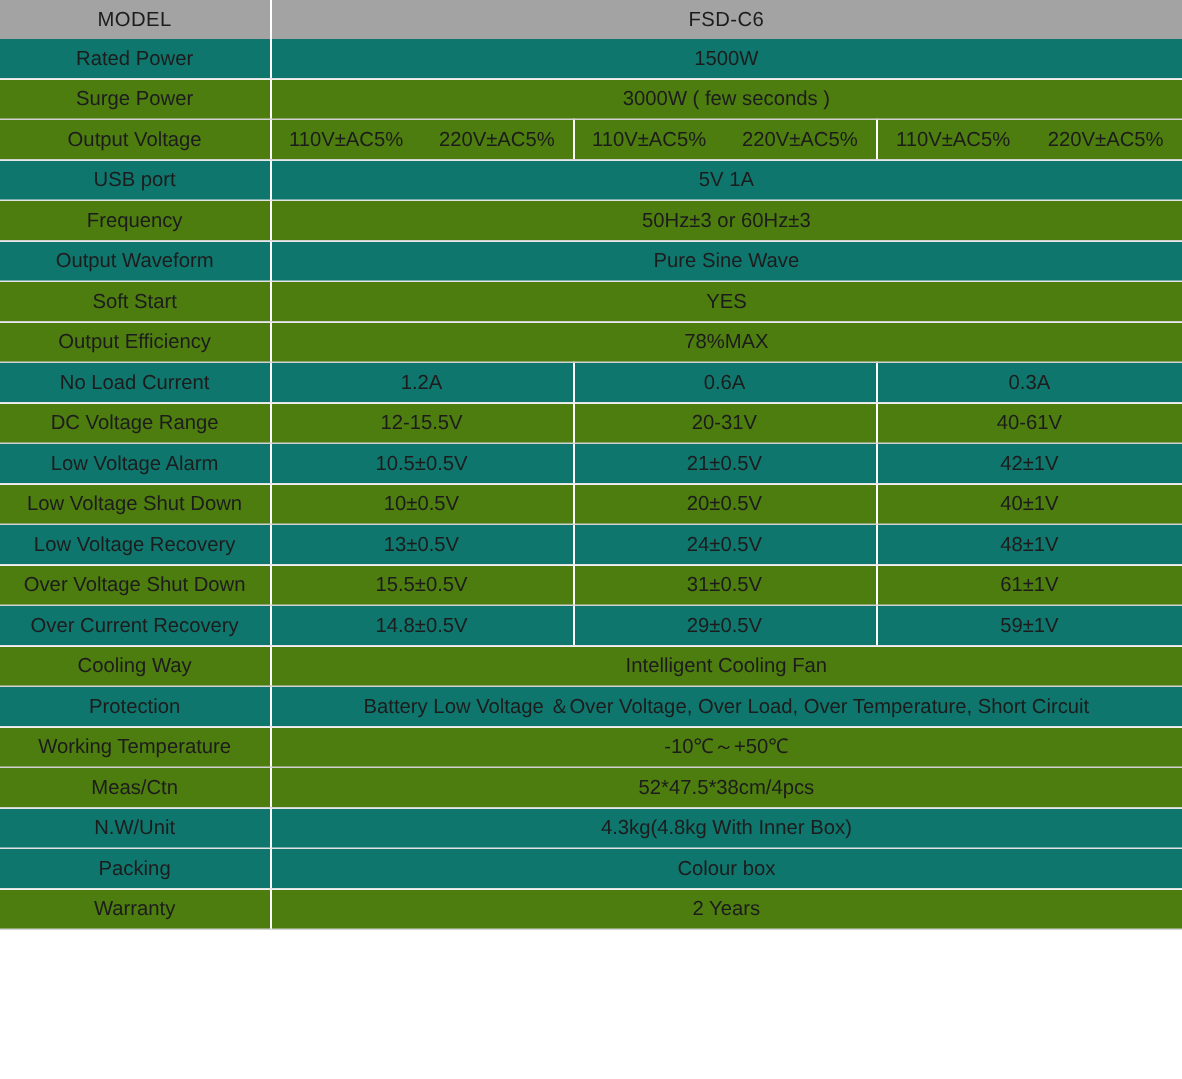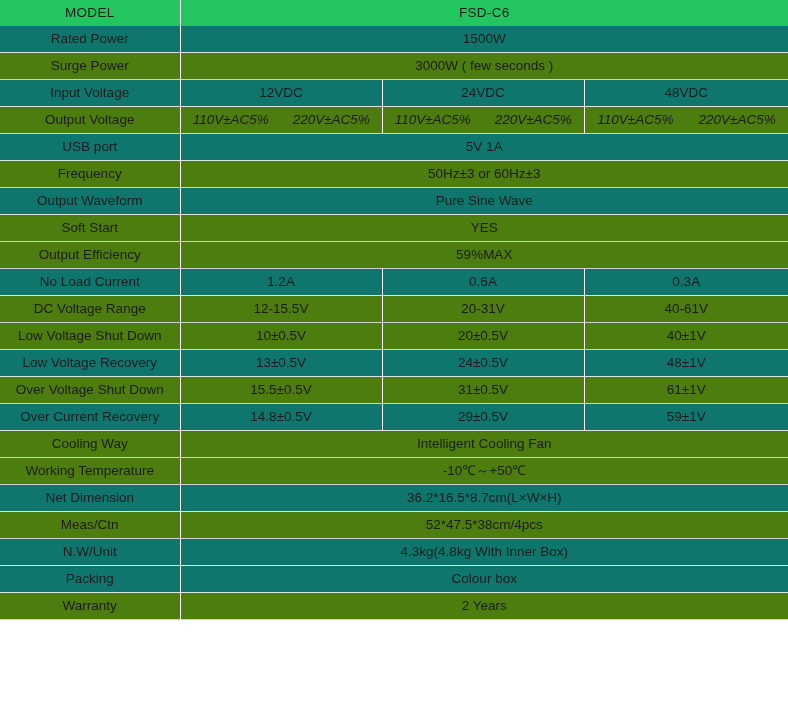--- a/index.html
+++ b/index.html
@@ -35,21 +35,21 @@
     line-height: 26px;
     white-space: nowrap;
     overflow: hidden;
     border-right: 1px solid #ffffff;
   }
   #spec-table td:last-child,
   #spec-table th:last-child { border-right: none; }
 
   
   .hdr-row th {
-    background: #22c55e;
+    background: #a3a3a3;
     color: #ffffff;
     font-weight: bold;
     font-size: 20px;
     height: 37px;
     line-height: 37px;
     letter-spacing: 0.3px;
     border-right: none;
   }
 
   
@@ -69,21 +69,20 @@
   
   tr.r-white td { border-bottom: 1px solid #e3e3e3; }
   tr.r-gray td { border-bottom: 1px solid #d2d2d2; }
 
   
   .dual {
     display: flex;
     justify-content: space-between;
     align-items: center;
     height: 26px;
-    font-style: italic;
   }
   .dual span { flex: 1; text-align: center; }
 </style>
 </head>
 <body>
 
 <table id="spec-table">
   <colgroup>
     <col class="label-col">
     <col class="val-col">
@@ -97,26 +96,20 @@
     </tr>
   </thead>
   <tbody id="spec-body">
       <tr class="r-white">
         <td class="label">Rated Power</td>
         <td class="val-merged" colspan="3">1500W</td>
       </tr>
       <tr class="r-gray">
         <td class="label">Surge Power</td>
         <td class="val-merged" colspan="3">3000W ( few seconds )</td>
-      </tr>
-      <tr class="r-white">
-        <td class="label">Input Voltage</td>
-        <td class="val">12VDC</td>
-        <td class="val">24VDC</td>
-        <td class="val">48VDC</td>
       </tr>
       <tr class="r-gray">
         <td class="label">Output Voltage</td>
         <td class="val">
           <div class="dual">
             <span>110V±AC5%</span>
             <span>220V±AC5%</span>
           </div>
         </td>
         <td class="val">
@@ -143,34 +136,40 @@
       <tr class="r-white">
         <td class="label">Output Waveform</td>
         <td class="val-merged" colspan="3">Pure Sine Wave</td>
       </tr>
       <tr class="r-gray">
         <td class="label">Soft Start</td>
         <td class="val-merged" colspan="3">YES</td>
       </tr>
       <tr class="r-gray">
         <td class="label">Output Efficiency</td>
-        <td class="val-merged" colspan="3">59%MAX</td>
+        <td class="val-merged" colspan="3">78%MAX</td>
       </tr>
       <tr class="r-white">
         <td class="label">No Load Current</td>
         <td class="val">1.2A</td>
         <td class="val">0.6A</td>
         <td class="val">0.3A</td>
       </tr>
       <tr class="r-gray">
         <td class="label">DC Voltage Range</td>
         <td class="val">12-15.5V</td>
         <td class="val">20-31V</td>
         <td class="val">40-61V</td>
       </tr>
+      <tr class="r-white">
+        <td class="label">Low Voltage Alarm</td>
+        <td class="val">10.5±0.5V</td>
+        <td class="val">21±0.5V</td>
+        <td class="val">42±1V</td>
+      </tr>
       <tr class="r-gray">
         <td class="label">Low Voltage Shut Down</td>
         <td class="val">10±0.5V</td>
         <td class="val">20±0.5V</td>
         <td class="val">40±1V</td>
       </tr>
       <tr class="r-white">
         <td class="label">Low Voltage Recovery</td>
         <td class="val">13±0.5V</td>
         <td class="val">24±0.5V</td>
@@ -185,28 +184,28 @@
       <tr class="r-white">
         <td class="label">Over Current Recovery</td>
         <td class="val">14.8±0.5V</td>
         <td class="val">29±0.5V</td>
         <td class="val">59±1V</td>
       </tr>
       <tr class="r-gray">
         <td class="label">Cooling Way</td>
         <td class="val-merged" colspan="3">Intelligent Cooling Fan</td>
       </tr>
+      <tr class="r-white">
+        <td class="label">Protection</td>
+        <td class="val-merged" colspan="3">Battery Low Voltage ＆Over Voltage, Over Load, Over Temperature, Short Circuit</td>
+      </tr>
       <tr class="r-gray">
         <td class="label">Working Temperature</td>
         <td class="val-merged" colspan="3">-10℃～+50℃</td>
       </tr>
-      <tr class="r-white">
-        <td class="label">Net Dimension</td>
-        <td class="val-merged" colspan="3">36.2*16.5*8.7cm(L×W×H)</td>
-      </tr>
       <tr class="r-gray">
         <td class="label">Meas/Ctn</td>
         <td class="val-merged" colspan="3">52*47.5*38cm/4pcs</td>
       </tr>
       <tr class="r-white">
         <td class="label">N.W/Unit</td>
         <td class="val-merged" colspan="3">4.3kg(4.8kg With Inner Box)</td>
       </tr>
       <tr class="r-white">
         <td class="label">Packing</td>

